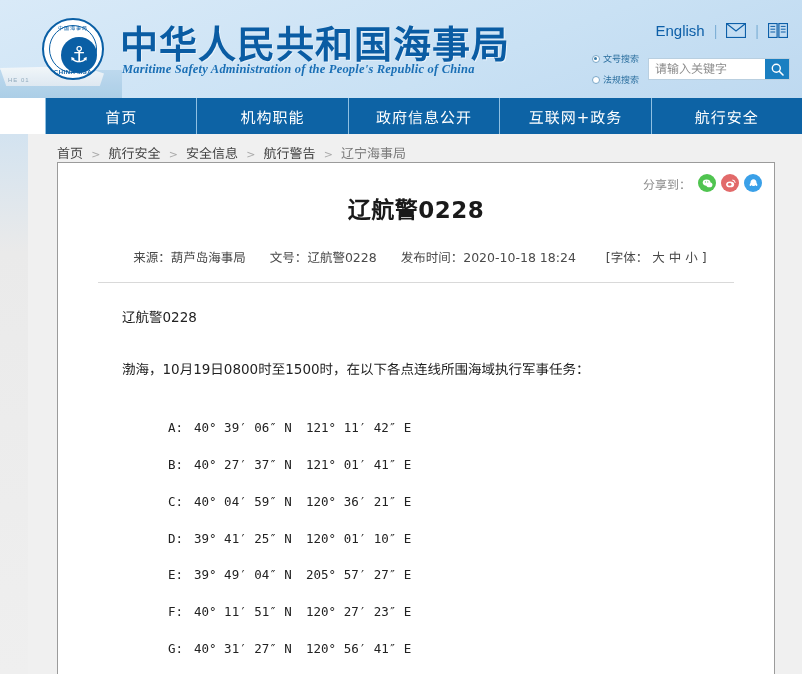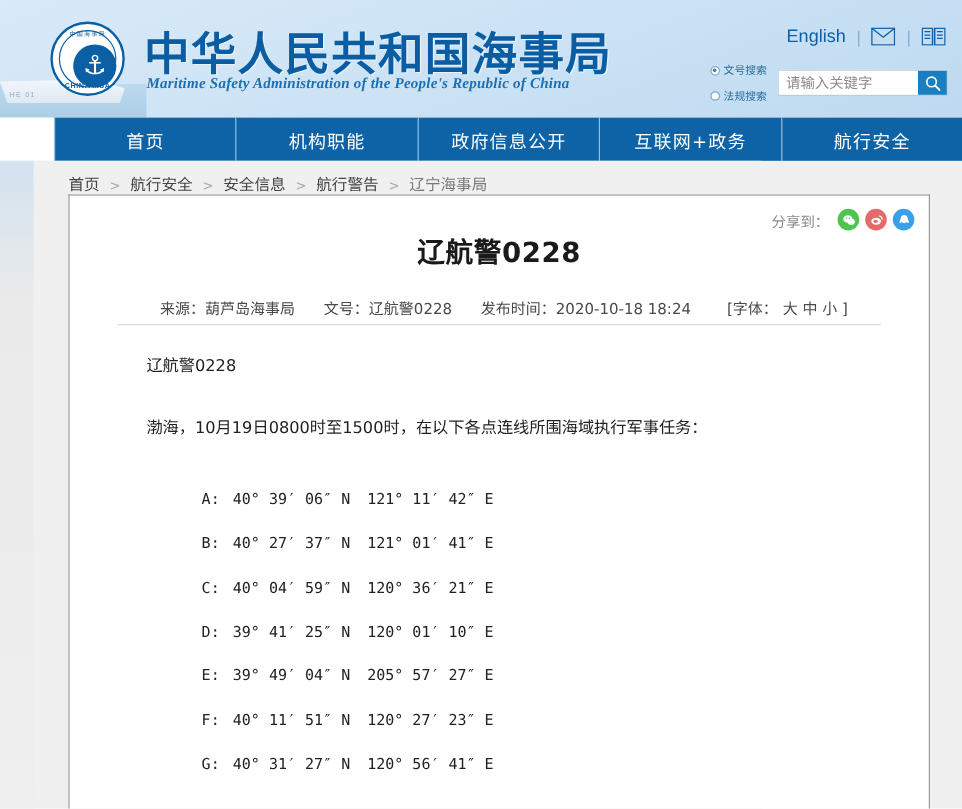--- a/index.html
+++ b/index.html
@@ -361,21 +361,21 @@
     text-align: center;
     font-size: 23px;
     font-weight: bold;
     color: #1a1a1a;
     font-family: "DejaVu Sans", "Liberation Sans", sans-serif;
     letter-spacing: 0.5px;
   }
 
   .meta-line {
     margin: 22px 40px 0 40px;
-    padding-bottom: 4px;
+    padding-bottom: 16px;
     border-bottom: 1px solid #d9d9d9;
     text-align: center;
     font-size: 12.5px;
     color: #4a4a4a;
     font-family: "DejaVu Sans", "Liberation Sans", sans-serif;
     white-space: nowrap;
   }
   .meta-item { margin: 0 10px; }
   .font-ctl { margin-left: 14px; color: #4a4a4a; }
   .font-ctl span { cursor: pointer; margin: 0 2px; }

